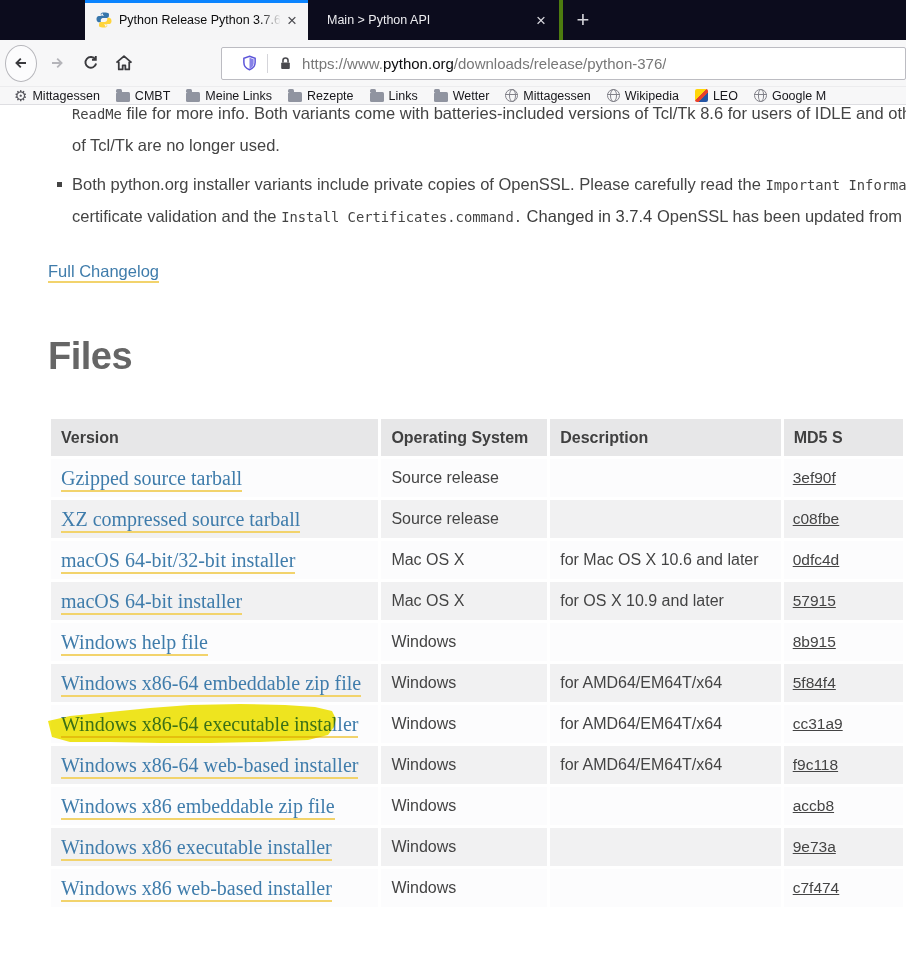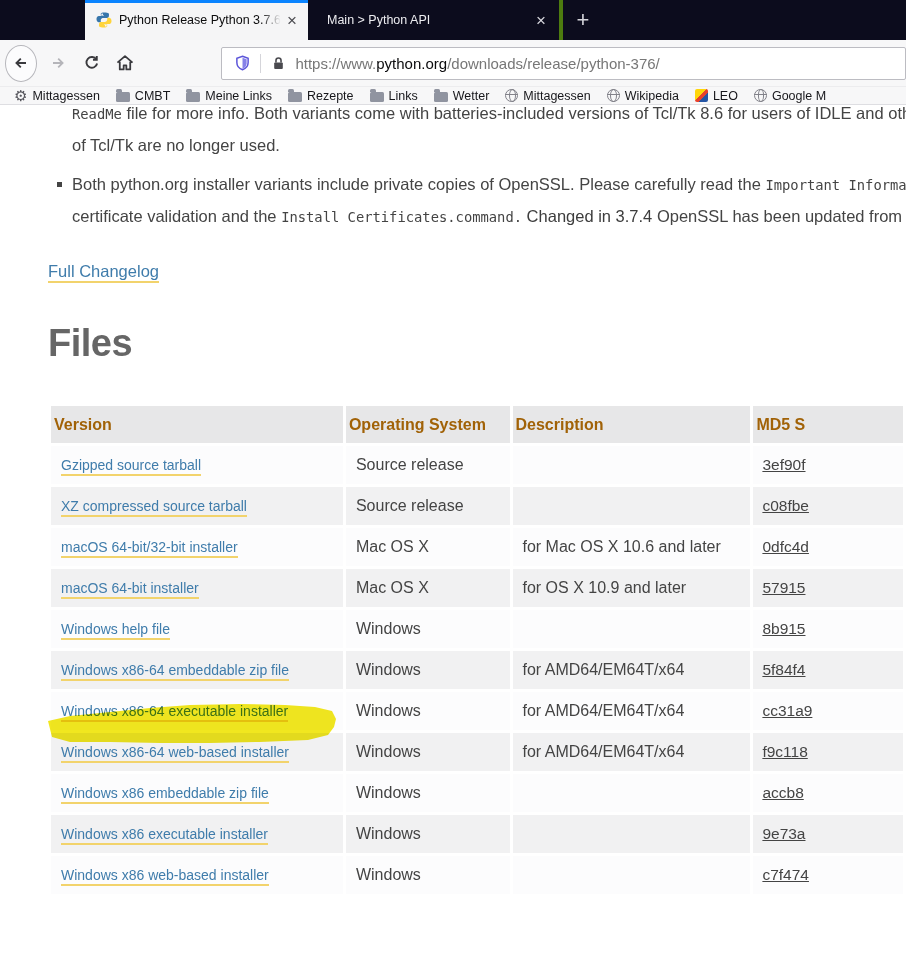--- a/index.html
+++ b/index.html
@@ -21,21 +21,21 @@
   .tab.inactive .tab-close { color:#d6d6dc; }
   .newtab { width:40px; display:flex; align-items:center; justify-content:center; font-size:22px; font-weight:300; color:#d4d4da; }
   .favicon { width:16px; height:16px; margin-right:7px; flex:none; }
 
   
   .navbar { height:47px; background:#f7f7f8; display:flex; align-items:center; border-bottom:1px solid #ececee; }
   .nav-btn { display:flex; align-items:center; justify-content:center; }
   .btn-back { width:37px; height:37px; border:1px solid #b7b7bc; border-radius:50%; background:#fcfcfd; margin-left:5px; }
   .btn-fwd, .btn-reload, .btn-home { width:30px; height:30px; margin-left:8px; }
   .urlbar { margin-left:84px; width:800px; height:33px; background:#fff; border:1px solid #bcbcc2; border-radius:2px;
-    display:flex; align-items:center; padding:0 12px; }
+    display:flex; align-items:center; padding:0 19px; }
   .url-sep { width:1px; height:19px; background:#d5d5da; margin:0 10px 0 9px; }
   .url-text { margin-left:9px; font-size:15px; color:#777; white-space:nowrap; overflow:hidden; }
   .url-text .domain { color:#0b0b0d; }
 
   
   .bmbar { height:18px; background:#f7f7f8; border-bottom:1px solid #dedee2; display:flex; align-items:center;
     padding-left:14px; gap:16px; overflow:hidden; }
   .bm { display:flex; align-items:center; gap:5px; white-space:nowrap; font-size:12.5px; color:#17171b; flex:none; }
   .bm-icon { flex:none; display:inline-block; }
   .bm-icon.gear { font-size:15px; line-height:13px; color:#55555c; width:auto; }
@@ -51,31 +51,31 @@
   .content { position:relative; width:906px; height:855px; background:#fff; overflow:hidden; color:var(--text,#444); }
   .para { margin:-7px 0 0 72px; line-height:31px; font-size:16.5px; }
   .para .line { white-space:nowrap; }
   .bullet-item { position:relative; margin:8px 0 0 72px; line-height:31px; font-size:16.5px; }
   .bullet-item .line { white-space:nowrap; }
   .sq-bullet { position:absolute; left:-15px; top:13px; width:5px; height:5px; background:#444; }
   .mono { font-family:"DejaVu Sans Mono",monospace; font-size:13.8px; }
   b.changed { font-weight:normal; color:#3d3d3d; }
   .changelog-row { margin:27px 0 6px 48px; line-height:22px; }
   a.plink { color:var(--link,#3f7cab); text-decoration:none; border-bottom:2px solid var(--link_underline,#f2d36c); padding-bottom:1px; font-size:16.5px; cursor:pointer; }
-  .files-h { margin:40px 0 0 48px; font-size:38px; font-weight:bold; color:var(--heading,#666); line-height:40px; letter-spacing:-0.5px; }
+  .files-h { margin:53px 0 0 48px; font-size:38px; font-weight:bold; color:var(--heading,#666); line-height:40px; letter-spacing:-0.5px; }
 
   
   table.files { margin:40px 0 0 48px; border-collapse:separate; border-spacing:3px; table-layout:fixed; }
-  table.files th { background:#e7e7e8; height:37px; padding:0 3px; text-align:left; font-size:16px; color:#a16207; font-weight:bold; white-space:nowrap; overflow:hidden; }
+  table.files th { background:#e7e7e8; height:37px; padding:0 10px; text-align:left; font-size:16px; color:#404040; font-weight:bold; white-space:nowrap; overflow:hidden; }
   table.files td { height:38px; padding:0 10px; font-size:16px; color:#444; white-space:nowrap; overflow:hidden; }
   table.files td.md5 { padding:0 9px; font-size:15.5px;text-decoration:underline; }
   table.files tr:nth-child(odd) td { background:#fcfcfd; }
   table.files tr:nth-child(even) td { background:#f1f1f2; }
   .col-version { width:346px; } .col-os { width:189px; } .col-desc { width:262px; } .col-md5 { width:250px; }
-  table.files a.plink { font-size:14px; border-bottom-width:2px; }
+  table.files a.plink { font-size:20px; border-bottom-width:2px;font-family:Liberation Serif, serif; }
 
   .hl { position:absolute; left:40px; top:594px; width:312px; height:48px; mix-blend-mode:multiply; opacity:.88; pointer-events:none; }
   .hl polygon { fill:var(--highlight,#f0e400); }
 
   svg.ico { display:block; }
 </style>
 </head>
 <body>
 
 <div id="screen">

